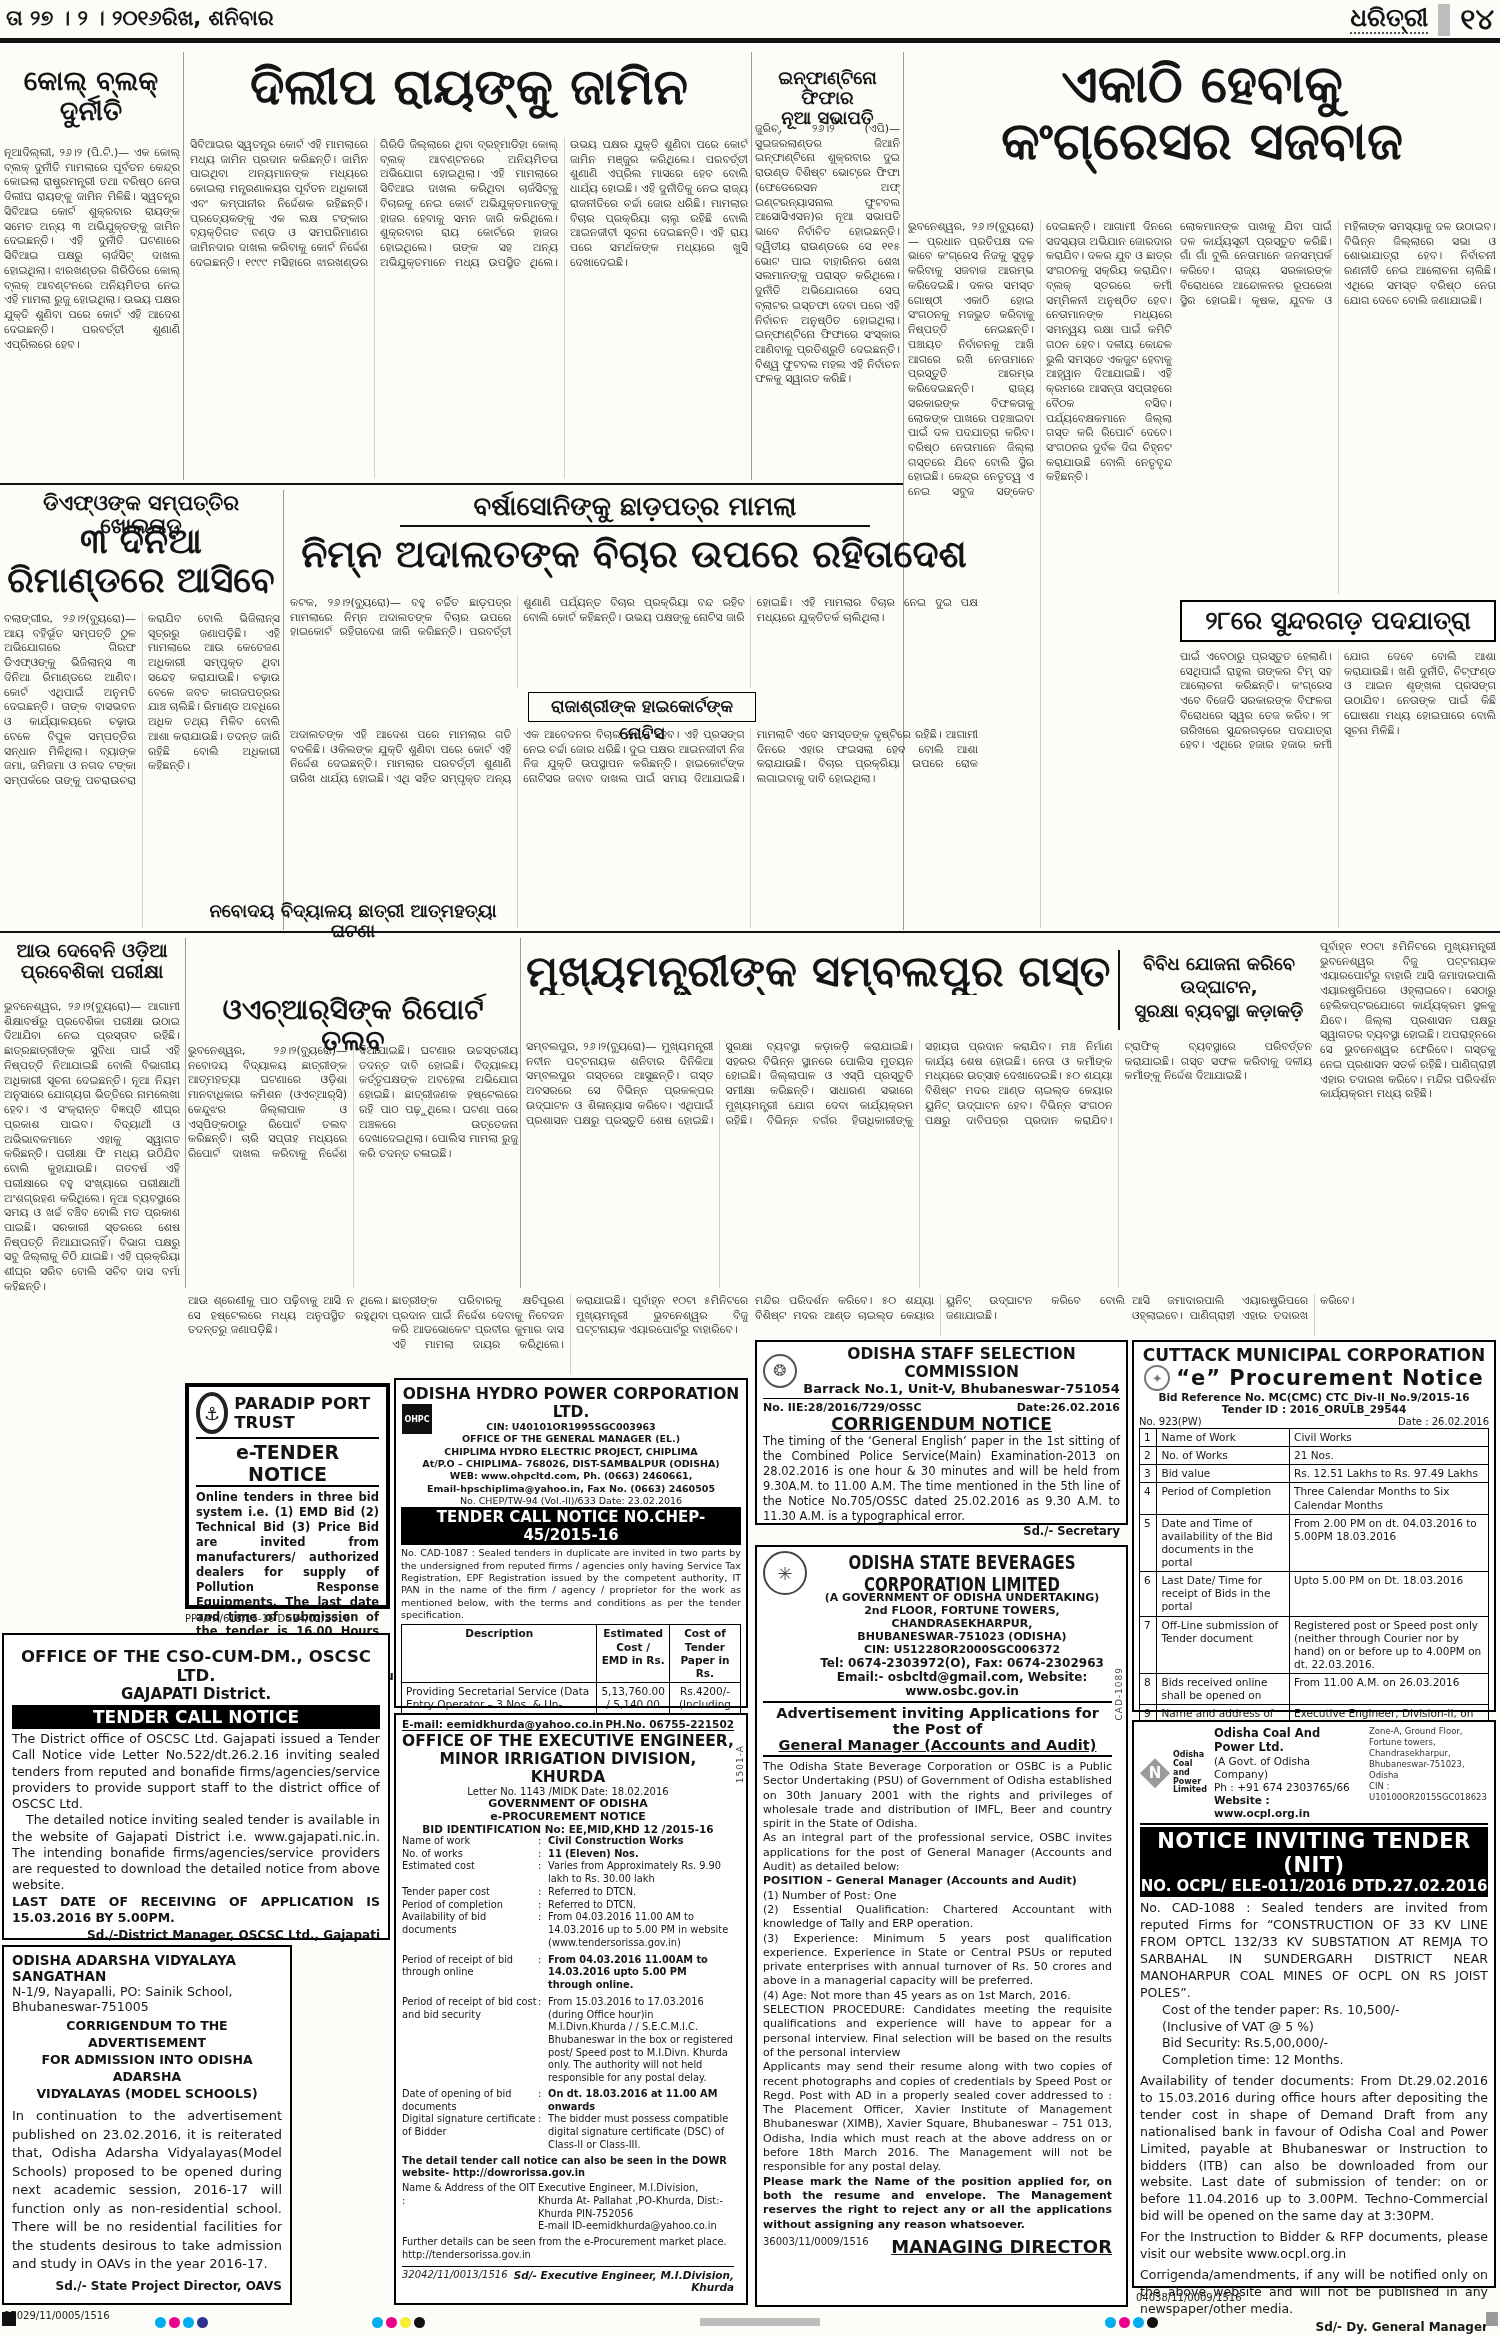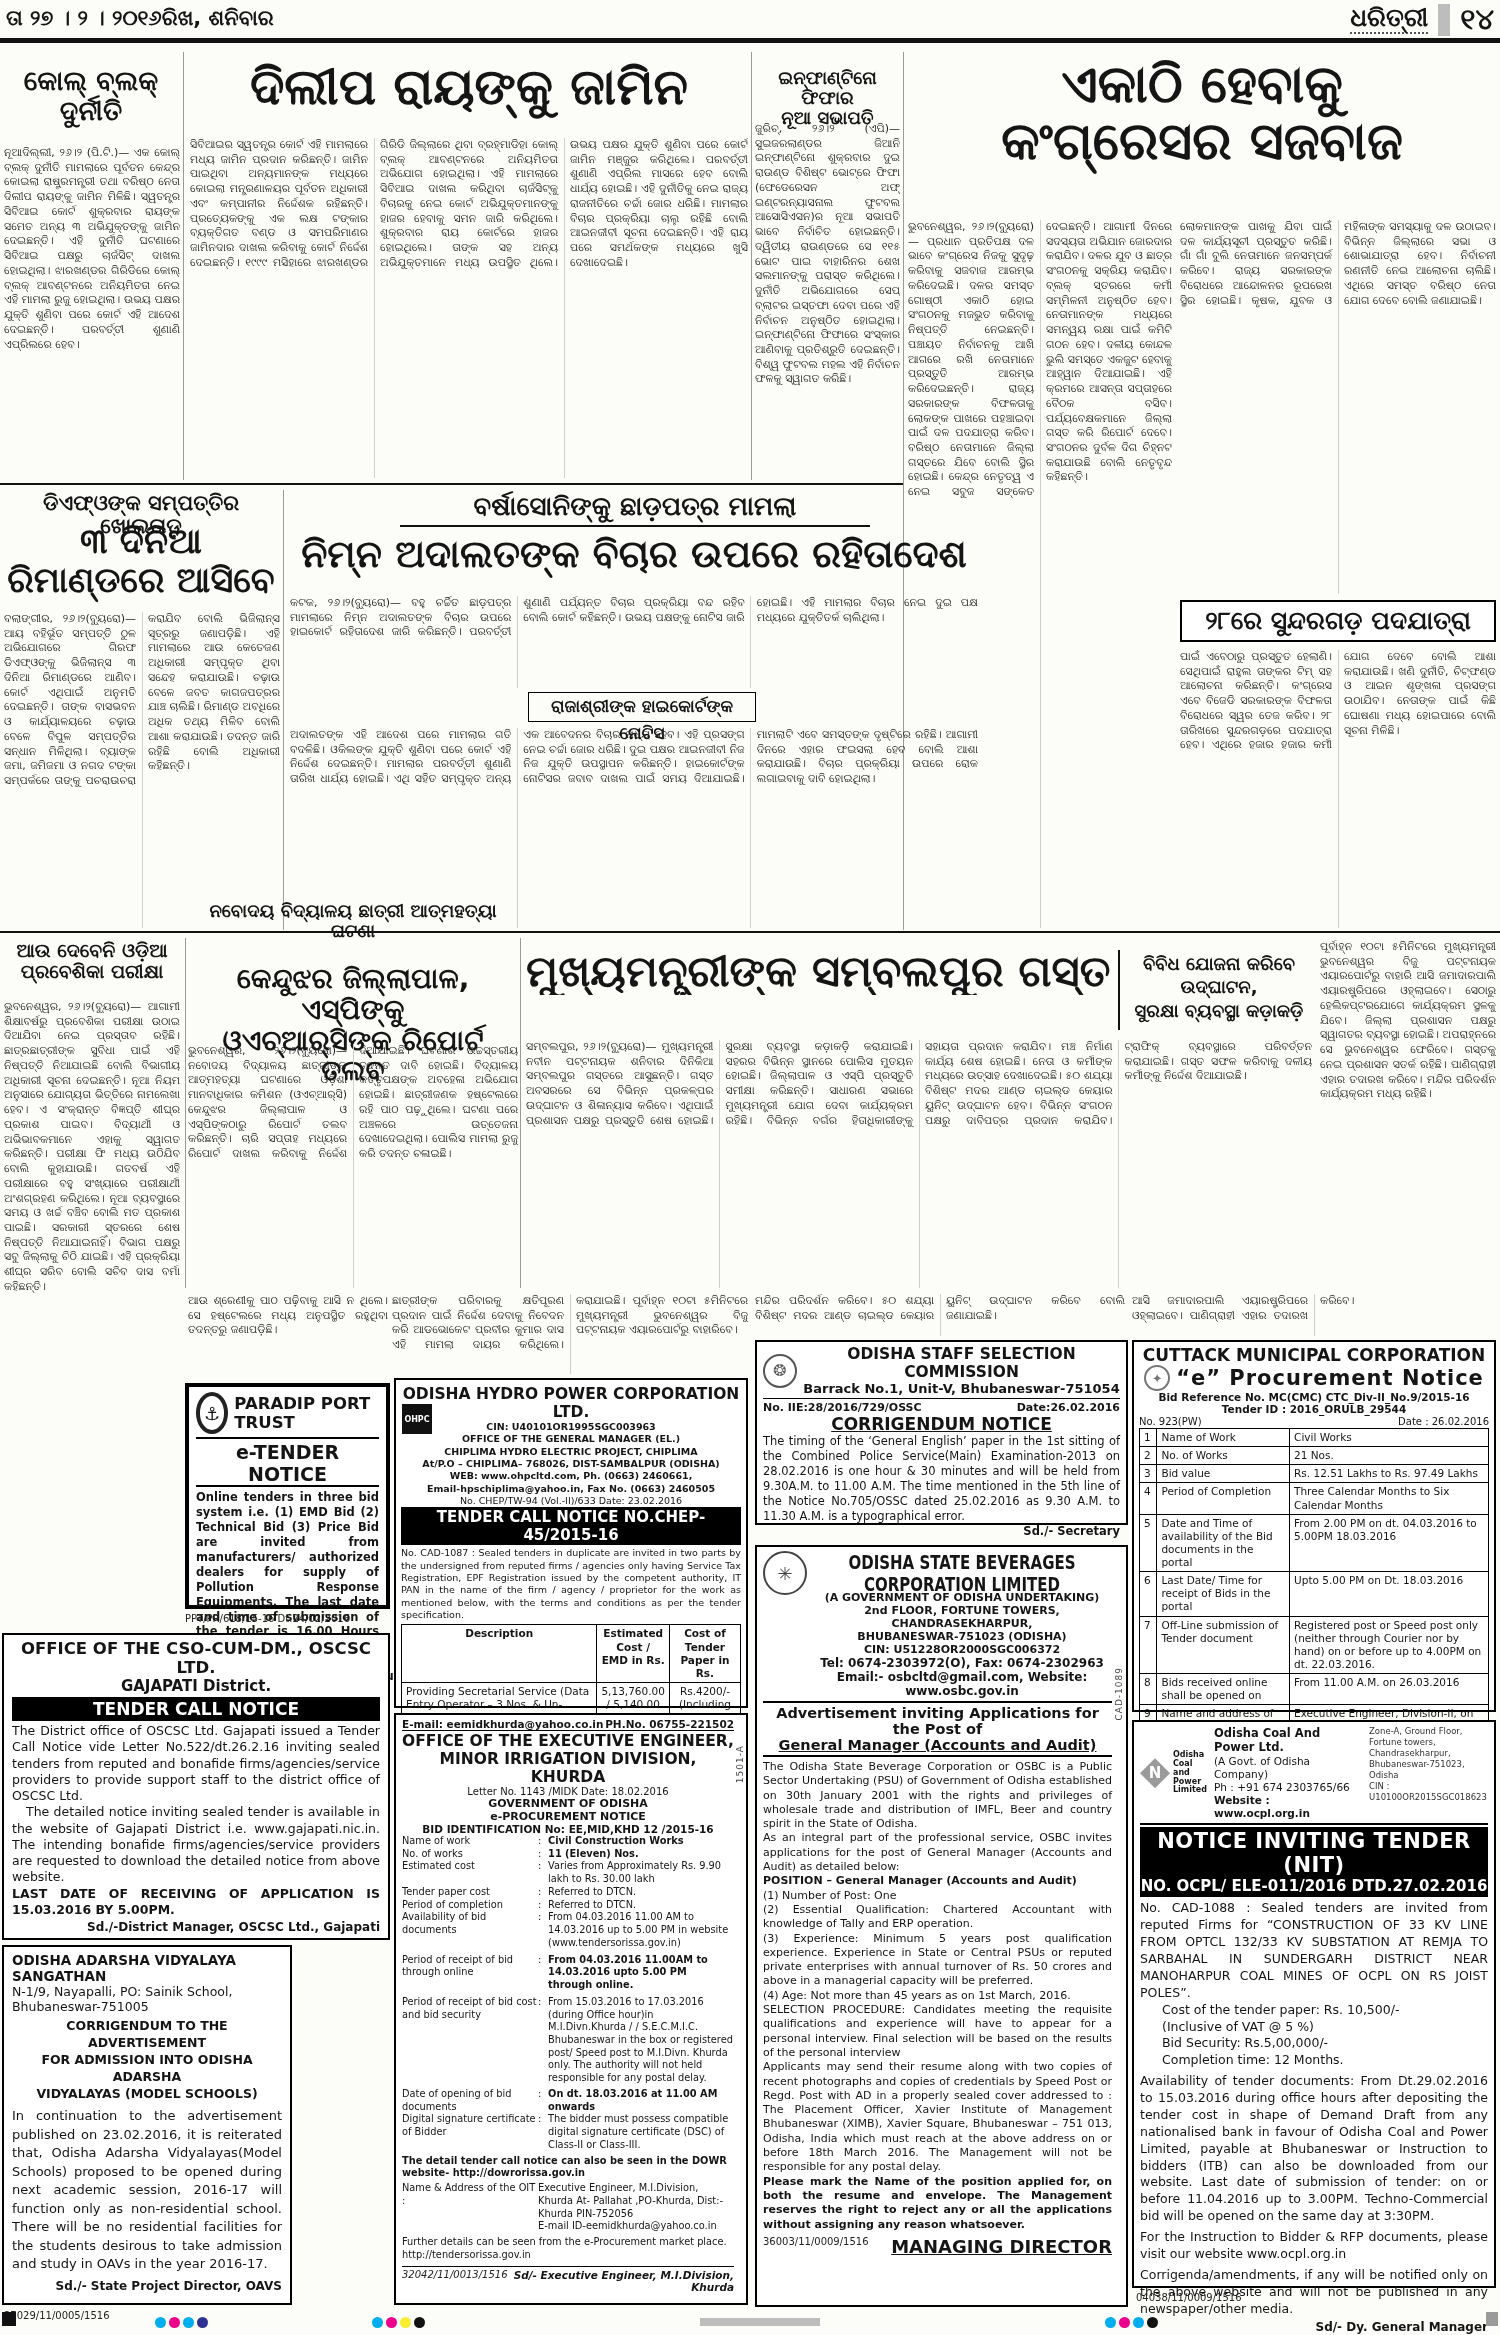--- a/index.html
+++ b/index.html
@@ -88,21 +88,21 @@
 
   <div class="abs hl" style="left:2px; top:940px; width:180px; font-size:19px;">
     <span>ଆଉ ଦେବେନି ଓଡ଼ିଆ</span><br>
     <span>ପ୍ରବେଶିକା ପରୀକ୍ଷା</span>
   </div>
   <div class="abs body-txt" style="left:4px; top:1000px; width:176px; height:625px; overflow:hidden;">ଭୁବନେଶ୍ୱର, ୨୬।୨(ବ୍ୟୁରୋ)— ଆଗାମୀ ଶିକ୍ଷାବର୍ଷରୁ ପ୍ରବେଶିକା ପରୀକ୍ଷା ଉଠାଇ ଦିଆଯିବା ନେଇ ପ୍ରସ୍ତାବ ରହିଛି। ଛାତ୍ରଛାତ୍ରୀଙ୍କ ସୁବିଧା ପାଇଁ ଏହି ନିଷ୍ପତ୍ତି ନିଆଯାଇଛି ବୋଲି ବିଭାଗୀୟ ଅଧିକାରୀ ସୂଚନା ଦେଇଛନ୍ତି। ନୂଆ ନିୟମ ଅନୁସାରେ ଯୋଗ୍ୟତା ଭିତ୍ତିରେ ନାମଲେଖା ହେବ। ଏ ସଂକ୍ରାନ୍ତ ବିଜ୍ଞପ୍ତି ଶୀଘ୍ର ପ୍ରକାଶ ପାଇବ। ବିଦ୍ୟାର୍ଥୀ ଓ ଅଭିଭାବକମାନେ ଏହାକୁ ସ୍ୱାଗତ କରିଛନ୍ତି। ପରୀକ୍ଷା ଫି ମଧ୍ୟ ଉଠିଯିବ ବୋଲି କୁହାଯାଉଛି। ଗତବର୍ଷ ଏହି ପରୀକ୍ଷାରେ ବହୁ ସଂଖ୍ୟାରେ ପରୀକ୍ଷାର୍ଥୀ ଅଂଶଗ୍ରହଣ କରିଥିଲେ। ନୂଆ ବ୍ୟବସ୍ଥାରେ ସମୟ ଓ ଖର୍ଚ୍ଚ ବଞ୍ଚିବ ବୋଲି ମତ ପ୍ରକାଶ ପାଇଛି। ସରକାରୀ ସ୍ତରରେ ଶେଷ ନିଷ୍ପତ୍ତି ନିଆଯାଇନାହିଁ। ବିଭାଗ ପକ୍ଷରୁ ସବୁ ଜିଲ୍ଲାକୁ ଚିଠି ଯାଇଛି। ଏହି ପ୍ରକ୍ରିୟା ଶୀଘ୍ର ସରିବ ବୋଲି ସଚିବ ଦାସ ବର୍ମା କହିଛନ୍ତି।</div>
   <div class="abs vline" style="left:185px; top:938px; height:350px;"></div>
 
   <div class="abs hl" style="left:188px; top:901px; width:330px; font-size:18px;">ନବୋଦୟ ବିଦ୍ୟାଳୟ ଛାତ୍ରୀ ଆତ୍ମହତ୍ୟା ଘଟଣା</div>
   <div class="abs hl" style="left:188px; top:964px; width:330px; font-size:28px;">
-    <span>କେନ୍ଦୁଝର ଜିଲ୍ଲାପାଳ, ଏସ୍‌ପିଙ୍କୁ</span><br>
+    <br>
     <span>ଓଏଚ୍‌ଆର୍‌ସିଙ୍କ ରିପୋର୍ଟ ତଲବ</span>
   </div>
   <div class="abs body-txt cols2" style="left:188px; top:1044px; width:330px; height:244px; overflow:hidden;">ଭୁବନେଶ୍ୱର, ୨୬।୨(ବ୍ୟୁରୋ)— ନବୋଦୟ ବିଦ୍ୟାଳୟ ଛାତ୍ରୀଙ୍କ ଆତ୍ମହତ୍ୟା ଘଟଣାରେ ଓଡ଼ିଶା ମାନବାଧିକାର କମିଶନ (ଓଏଚ୍‌ଆର୍‌ସି) କେନ୍ଦୁଝର ଜିଲ୍ଲାପାଳ ଓ ଏସ୍‌ପିଙ୍କଠାରୁ ରିପୋର୍ଟ ତଲବ କରିଛନ୍ତି। ଚାରି ସପ୍ତାହ ମଧ୍ୟରେ ରିପୋର୍ଟ ଦାଖଲ କରିବାକୁ ନିର୍ଦ୍ଦେଶ ଦିଆଯାଇଛି। ଘଟଣାର ଉଚ୍ଚସ୍ତରୀୟ ତଦନ୍ତ ଦାବି ହୋଇଛି। ବିଦ୍ୟାଳୟ କର୍ତ୍ତୃପକ୍ଷଙ୍କ ଅବହେଳା ଅଭିଯୋଗ ହୋଇଛି। ଛାତ୍ରୀଜଣକ ହଷ୍ଟେଲରେ ରହି ପାଠ ପଢ଼ୁଥିଲେ। ଘଟଣା ପରେ ଅଞ୍ଚଳରେ ଉତ୍ତେଜନା ଦେଖାଦେଇଥିଲା। ପୋଲିସ ମାମଲା ରୁଜୁ କରି ତଦନ୍ତ ଚଳାଇଛି।</div>
   <div class="abs vline" style="left:520px; top:938px; height:350px;"></div>
 
   <div class="abs hl" style="left:526px; top:948px; width:588px; font-size:43px; white-space:nowrap; overflow:hidden;">ମୁଖ୍ୟମନ୍ତ୍ରୀଙ୍କ ସମ୍ବଲପୁର ଗସ୍ତ ଆଜି</div>
   <div class="abs" style="left:1118px; top:950px; width:2px; height:80px; background:#111;"></div>
   <div class="abs hl" style="left:1124px; top:952px; width:190px; font-size:18px; line-height:1.3;">
     <span>ବିବିଧ ଯୋଜନା କରିବେ ଉଦ୍‌ଘାଟନ,</span><br>
     <span>ସୁରକ୍ଷା ବ୍ୟବସ୍ଥା କଡ଼ାକଡ଼ି</span>
@@ -277,21 +277,21 @@
       <p>SELECTION PROCEDURE: Candidates meeting the requisite qualifications and experience will have to appear for a personal interview. Final selection will be based on the results of the personal interview</p>
       <p>Applicants may send their resume along with two copies of recent photographs and copies of credentials by Speed Post or Regd. Post with AD in a properly sealed cover addressed to : The Placement Officer, Xavier Institute of Management Bhubaneswar (XIMB), Xavier Square, Bhubaneswar – 751 013, Odisha, India which must reach at the above address on or before 18th March 2016. The Management will not be responsible for any postal delay.</p>
       <p style="font-weight:bold;">Please mark the Name of the position applied for, on both the resume and envelope. The Management reserves the right to reject any or all the applications without assigning any reason whatsoever.</p>
     </div>
     <div style="display:flex; justify-content:space-between; margin-top:4px;">
       <span class="code">36003/11/0009/1516</span>
       <span class="sig" style="font-size:18px;text-decoration:underline;">MANAGING DIRECTOR</span>
     </div>
   </div>
 
-  <div class="abs notice" style="left:2px; top:1633px; width:388px; height:307px; padding:4px 8px;">
+  <div class="abs notice" style="left:2px; top:1633px; width:388px; height:307px; padding:12px 8px;">
     <div style="text-align:center; font-size:16.5px; font-weight:bold;">OFFICE OF THE CSO-CUM-DM., OSCSC LTD.</div>
     <div style="text-align:center; font-size:15px; font-weight:bold;">GAJAPATI District.</div>
     <div class="bar" style="font-size:17px; padding:2px 0; margin:2px 0;">TENDER CALL NOTICE</div>
     <div class="eng" style="font-size:12.5px;">
       <p>The District office of OSCSC Ltd. Gajapati issued a Tender Call Notice vide Letter No.522/dt.26.2.16 inviting sealed tenders from reputed and bonafide firms/agencies/service providers to provide support staff to the district office of OSCSC Ltd.</p>
       <p style="text-indent:14px;">The detailed notice inviting sealed tender is available in the website of Gajapati District i.e. www.gajapati.nic.in. The intending bonafide firms/agencies/service providers are requested to download the detailed notice from above website.</p>
       <p style="font-weight:bold;">LAST DATE OF RECEIVING OF APPLICATION IS 15.03.2016 BY 5.00PM.</p>
     </div>
     <div class="sig" style="font-size:12px; margin-top:2px;">Sd./-District Manager, OSCSC Ltd., Gajapati</div>
   </div>

